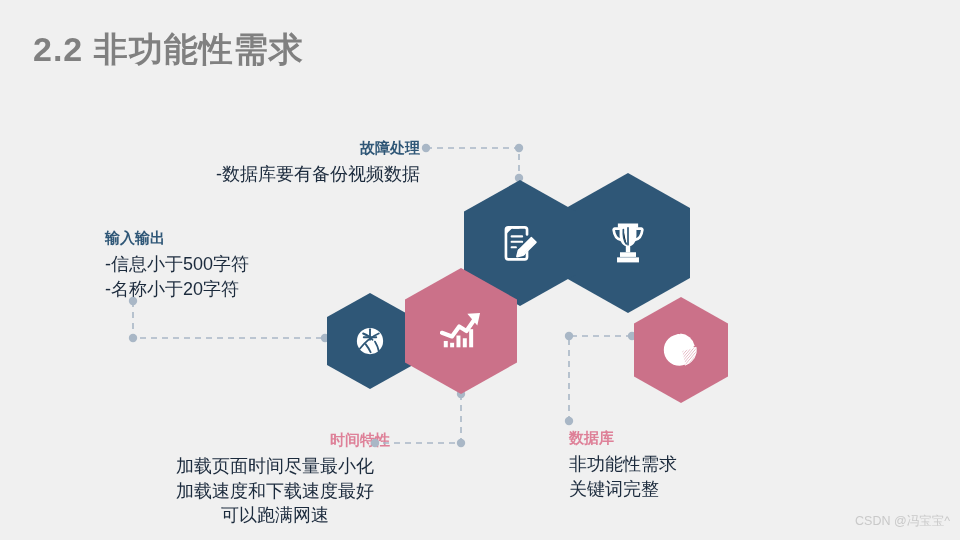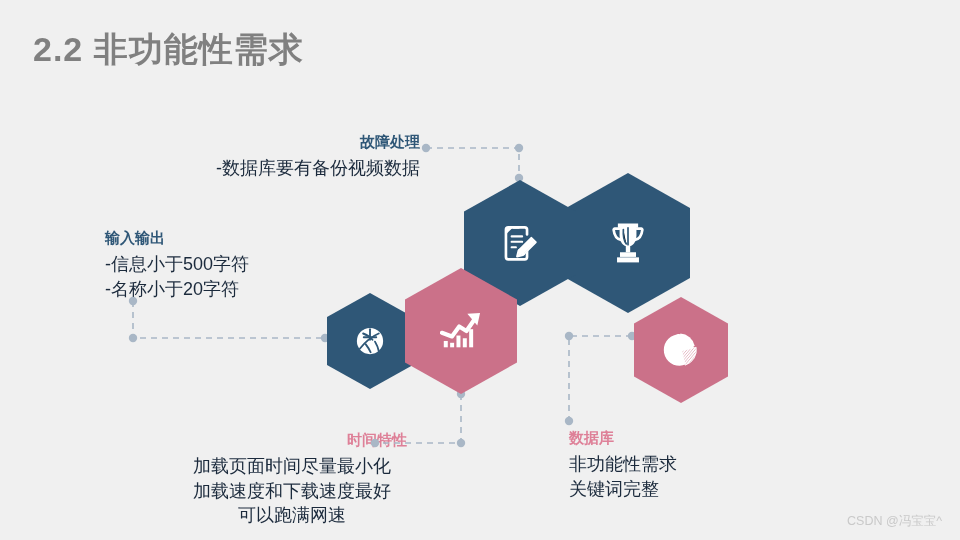--- a/index.html
+++ b/index.html
@@ -35,23 +35,23 @@
   .label-head.blue { color: #2F5777; }
   .label-head.pink { color: #DE8098; }
   .label-body { font-size: 18px; color: #1b2a3c; }
   .label-body div { white-space: nowrap; }
 
   .ta-right { text-align: right; }
   .ta-left  { text-align: left; margin-left: 9px; }
   .ta-center{ text-align: center; }
 
   
-  #block-fault    { left: 206px; top: 132px; width: 214px; text-align: right; }
+  #block-fault    { left: 206px; top: 138px; width: 214px; text-align: right; }
   #block-io       { left: 96px;  top: 228px; width: 180px; }
-  #block-time     { left: 177px; top: 430px; width: 230px; }
+  #block-time     { left: 160px; top: 430px; width: 230px; }
   #block-database { left: 560px; top: 428px; width: 200px; }
 
   
   .hex {
     position: absolute;
     display: flex;
     align-items: center;
     justify-content: center;
     clip-path: polygon(50% 0%, 100% 25%, 100% 75%, 50% 100%, 0% 75%, 0% 25%);
   }
@@ -67,21 +67,21 @@
   #connectors {
     position: absolute;
     left: 0; top: 0; width: 960px; height: 540px;
     z-index: 1;
     pointer-events: none;
   }
 
   
   #watermark {
     position: absolute;
-    right: 18px; bottom: 10px;
+    right: 10px; bottom: 10px;
     font-size: 12.5px;
     color: #c9c9c9;
     white-space: nowrap;
   }
 </style>
 </head>
 <body>
 
 <div id="slide">
 

